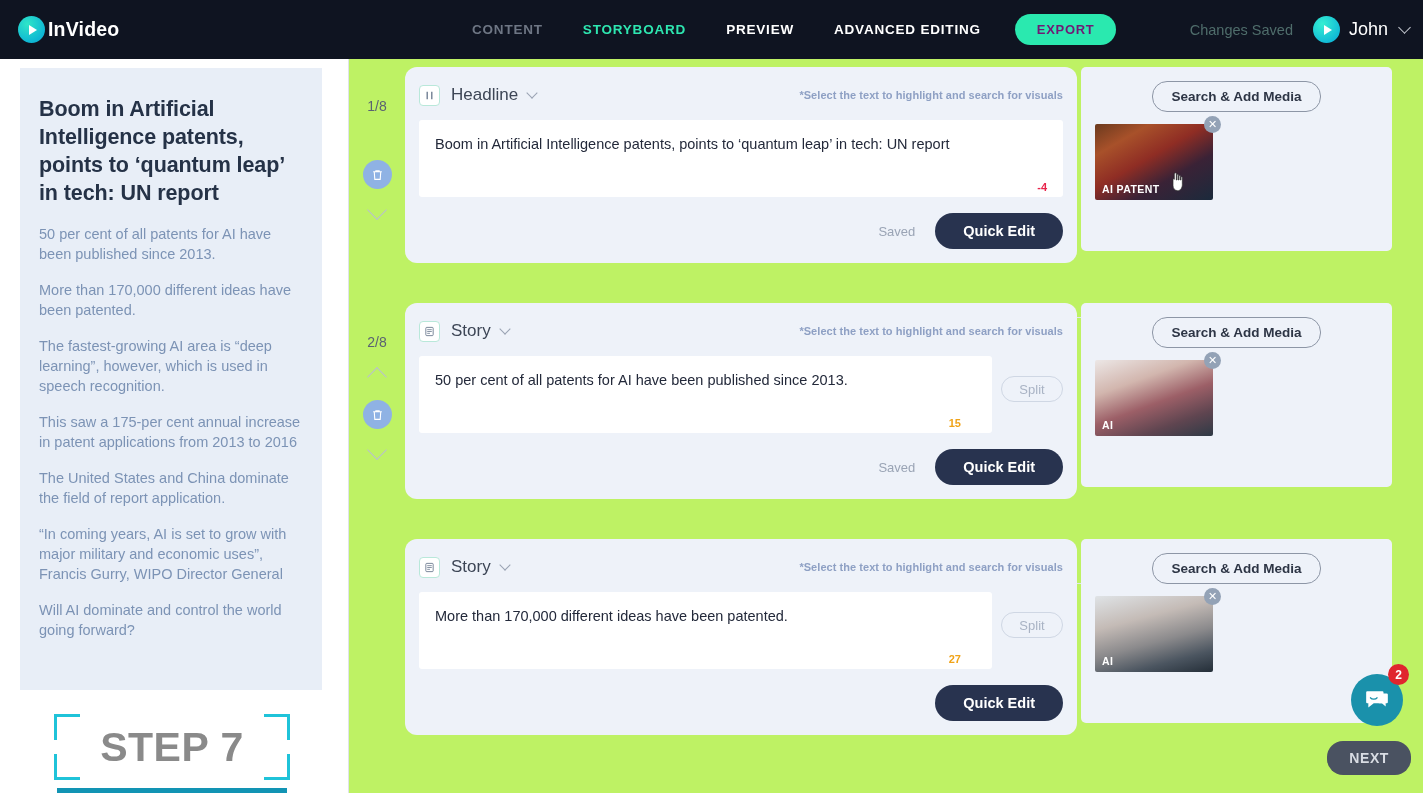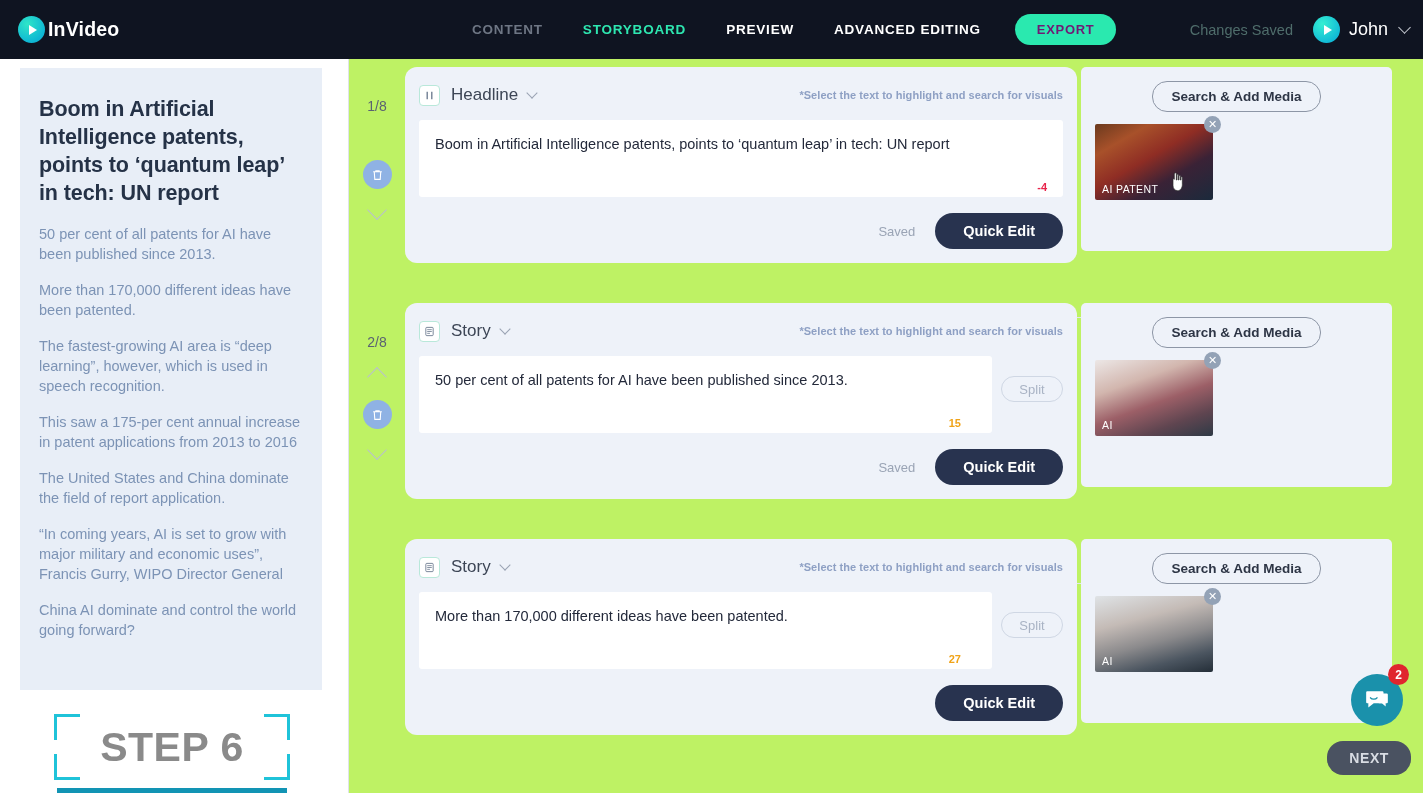--- a/index.html
+++ b/index.html
@@ -239,21 +239,21 @@
   .thumb-wrap { position: relative; width: 118px; margin-top: 12px; }
   .thumb {
     width: 118px; height: 76px; border-radius: 2px;
     position: relative; overflow: hidden;
   }
   .thumb.t1 { background: linear-gradient(150deg,#6b3a1e 0%,#a8512a 22%,#8f2d24 45%,#3a2236 68%,#1b2a3c 100%); }
   .thumb.t2 { background: linear-gradient(160deg,#ece7e6 0%,#d2b6ae 30%,#9c5f67 55%,#5f4550 78%,#2e3a46 100%); }
   .thumb.t3 { background: linear-gradient(165deg,#dfe3e6 0%,#c4bbb6 32%,#8b8a8c 58%,#4b5560 80%,#242e38 100%); }
   .thumb-label {
     position: absolute; left: 7px; bottom: 5px;
-    color: #ffffff; font-size: 10.5px; font-weight: normal; letter-spacing: 0.4px;
+    color: #ffffff; font-size: 10.5px; font-weight: bold; letter-spacing: 0.4px;
   }
   .thumb-x {
     position: absolute; right: -8px; top: -8px;
     width: 17px; height: 17px; border-radius: 50%;
     background: #93a2b6; color: #ffffff;
     font-size: 11px; line-height: 17px; text-align: center;
     cursor: pointer;
   }
   .cursor-hand {
     position: absolute; left: 76px; top: 48px;
@@ -339,30 +339,30 @@
 
 <div class="sidebar">
   <div class="article-card">
     <div class="article-title">Boom in Artificial Intelligence patents, points to ‘quantum leap’ in tech: UN report</div>
     <div class="article-para">50 per cent of all patents for AI have been published since 2013.</div>
     <div class="article-para">More than 170,000 different ideas have been patented.</div>
     <div class="article-para">The fastest-growing AI area is “deep learning”, however, which is used in speech recognition.</div>
     <div class="article-para">This saw a 175-per cent annual increase in patent applications from 2013 to 2016</div>
     <div class="article-para">The United States and China dominate the field of report application.</div>
     <div class="article-para">“In coming years, AI is set to grow with major military and economic uses”, Francis Gurry, WIPO Director General</div>
-    <div class="article-para">China AI dominate and control the world going forward?</div>
+    <div class="article-para">Will AI dominate and control the world going forward?</div>
   </div>
 
   <div class="step-block">
     <div class="step-frame">
       <div class="corner tl"></div>
       <div class="corner tr"></div>
       <div class="corner bl"></div>
       <div class="corner br"></div>
-      <div class="step-text">STEP 6</div>
+      <div class="step-text">STEP 7</div>
     </div>
     <div class="step-bar">
       <span>L I N E   U P</span>
     </div>
   </div>
 </div>
 
 <div class="board">
 
   <div class="scene-row" style="height:200px;">

